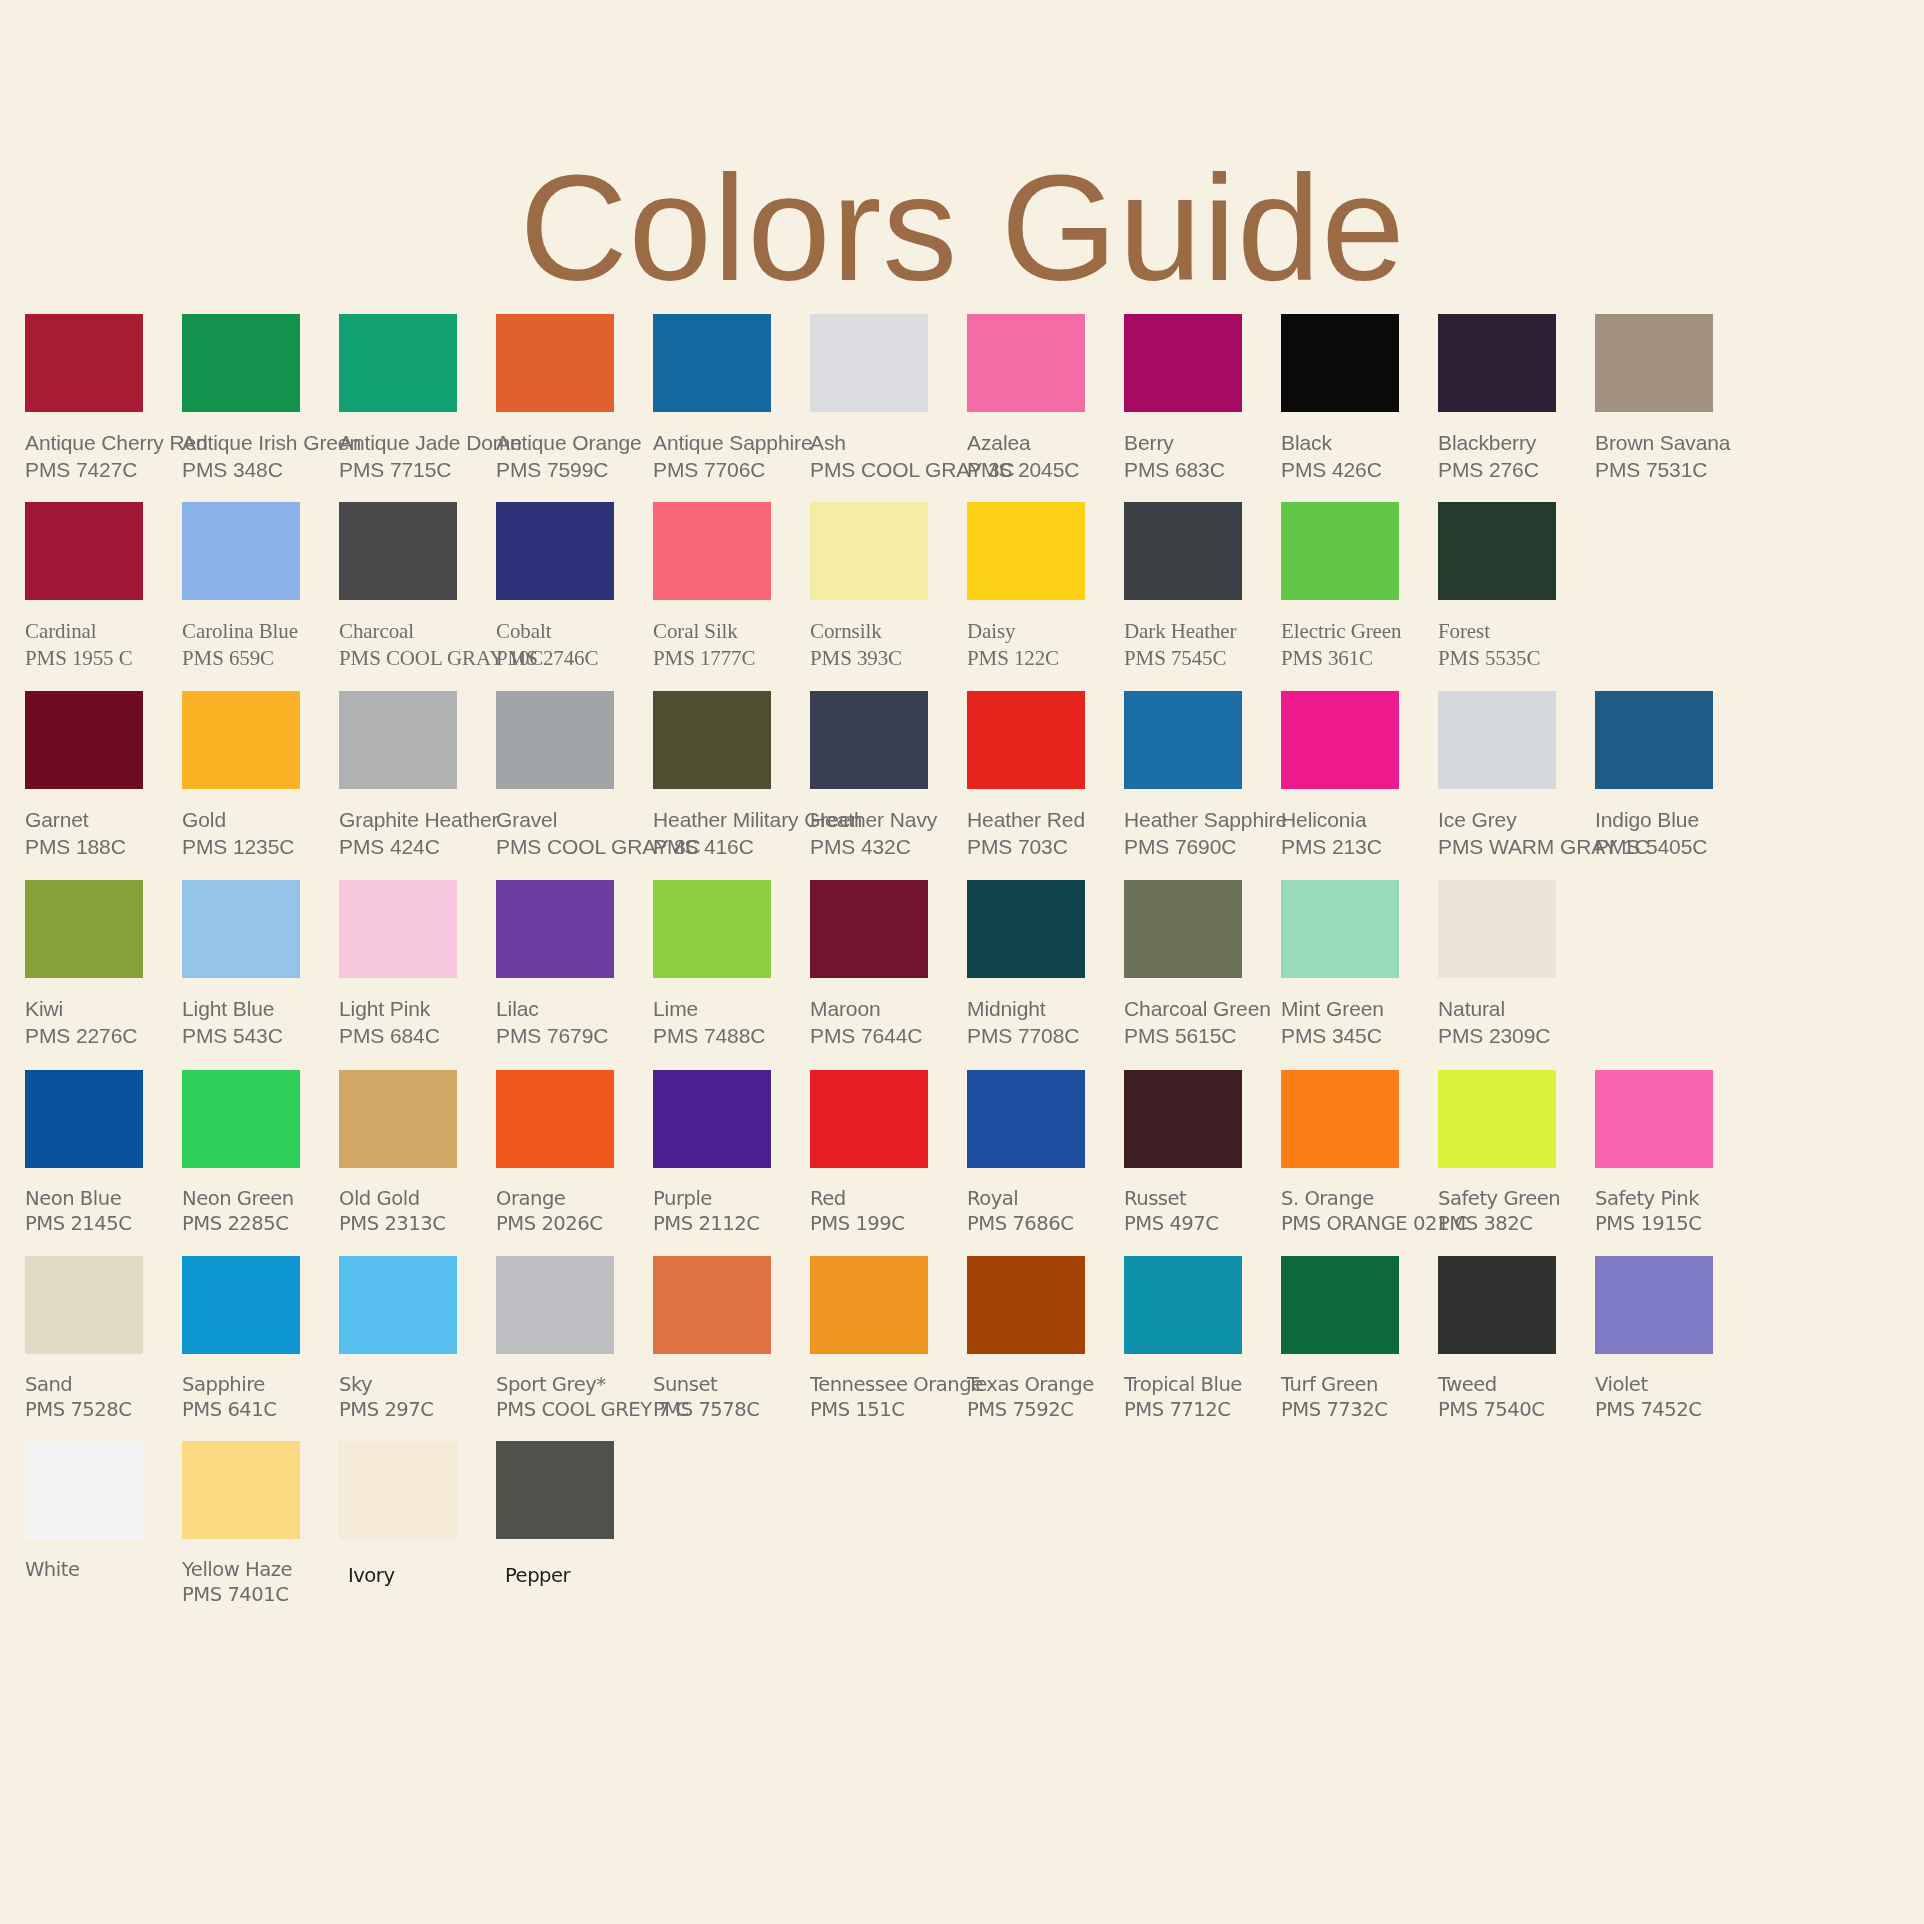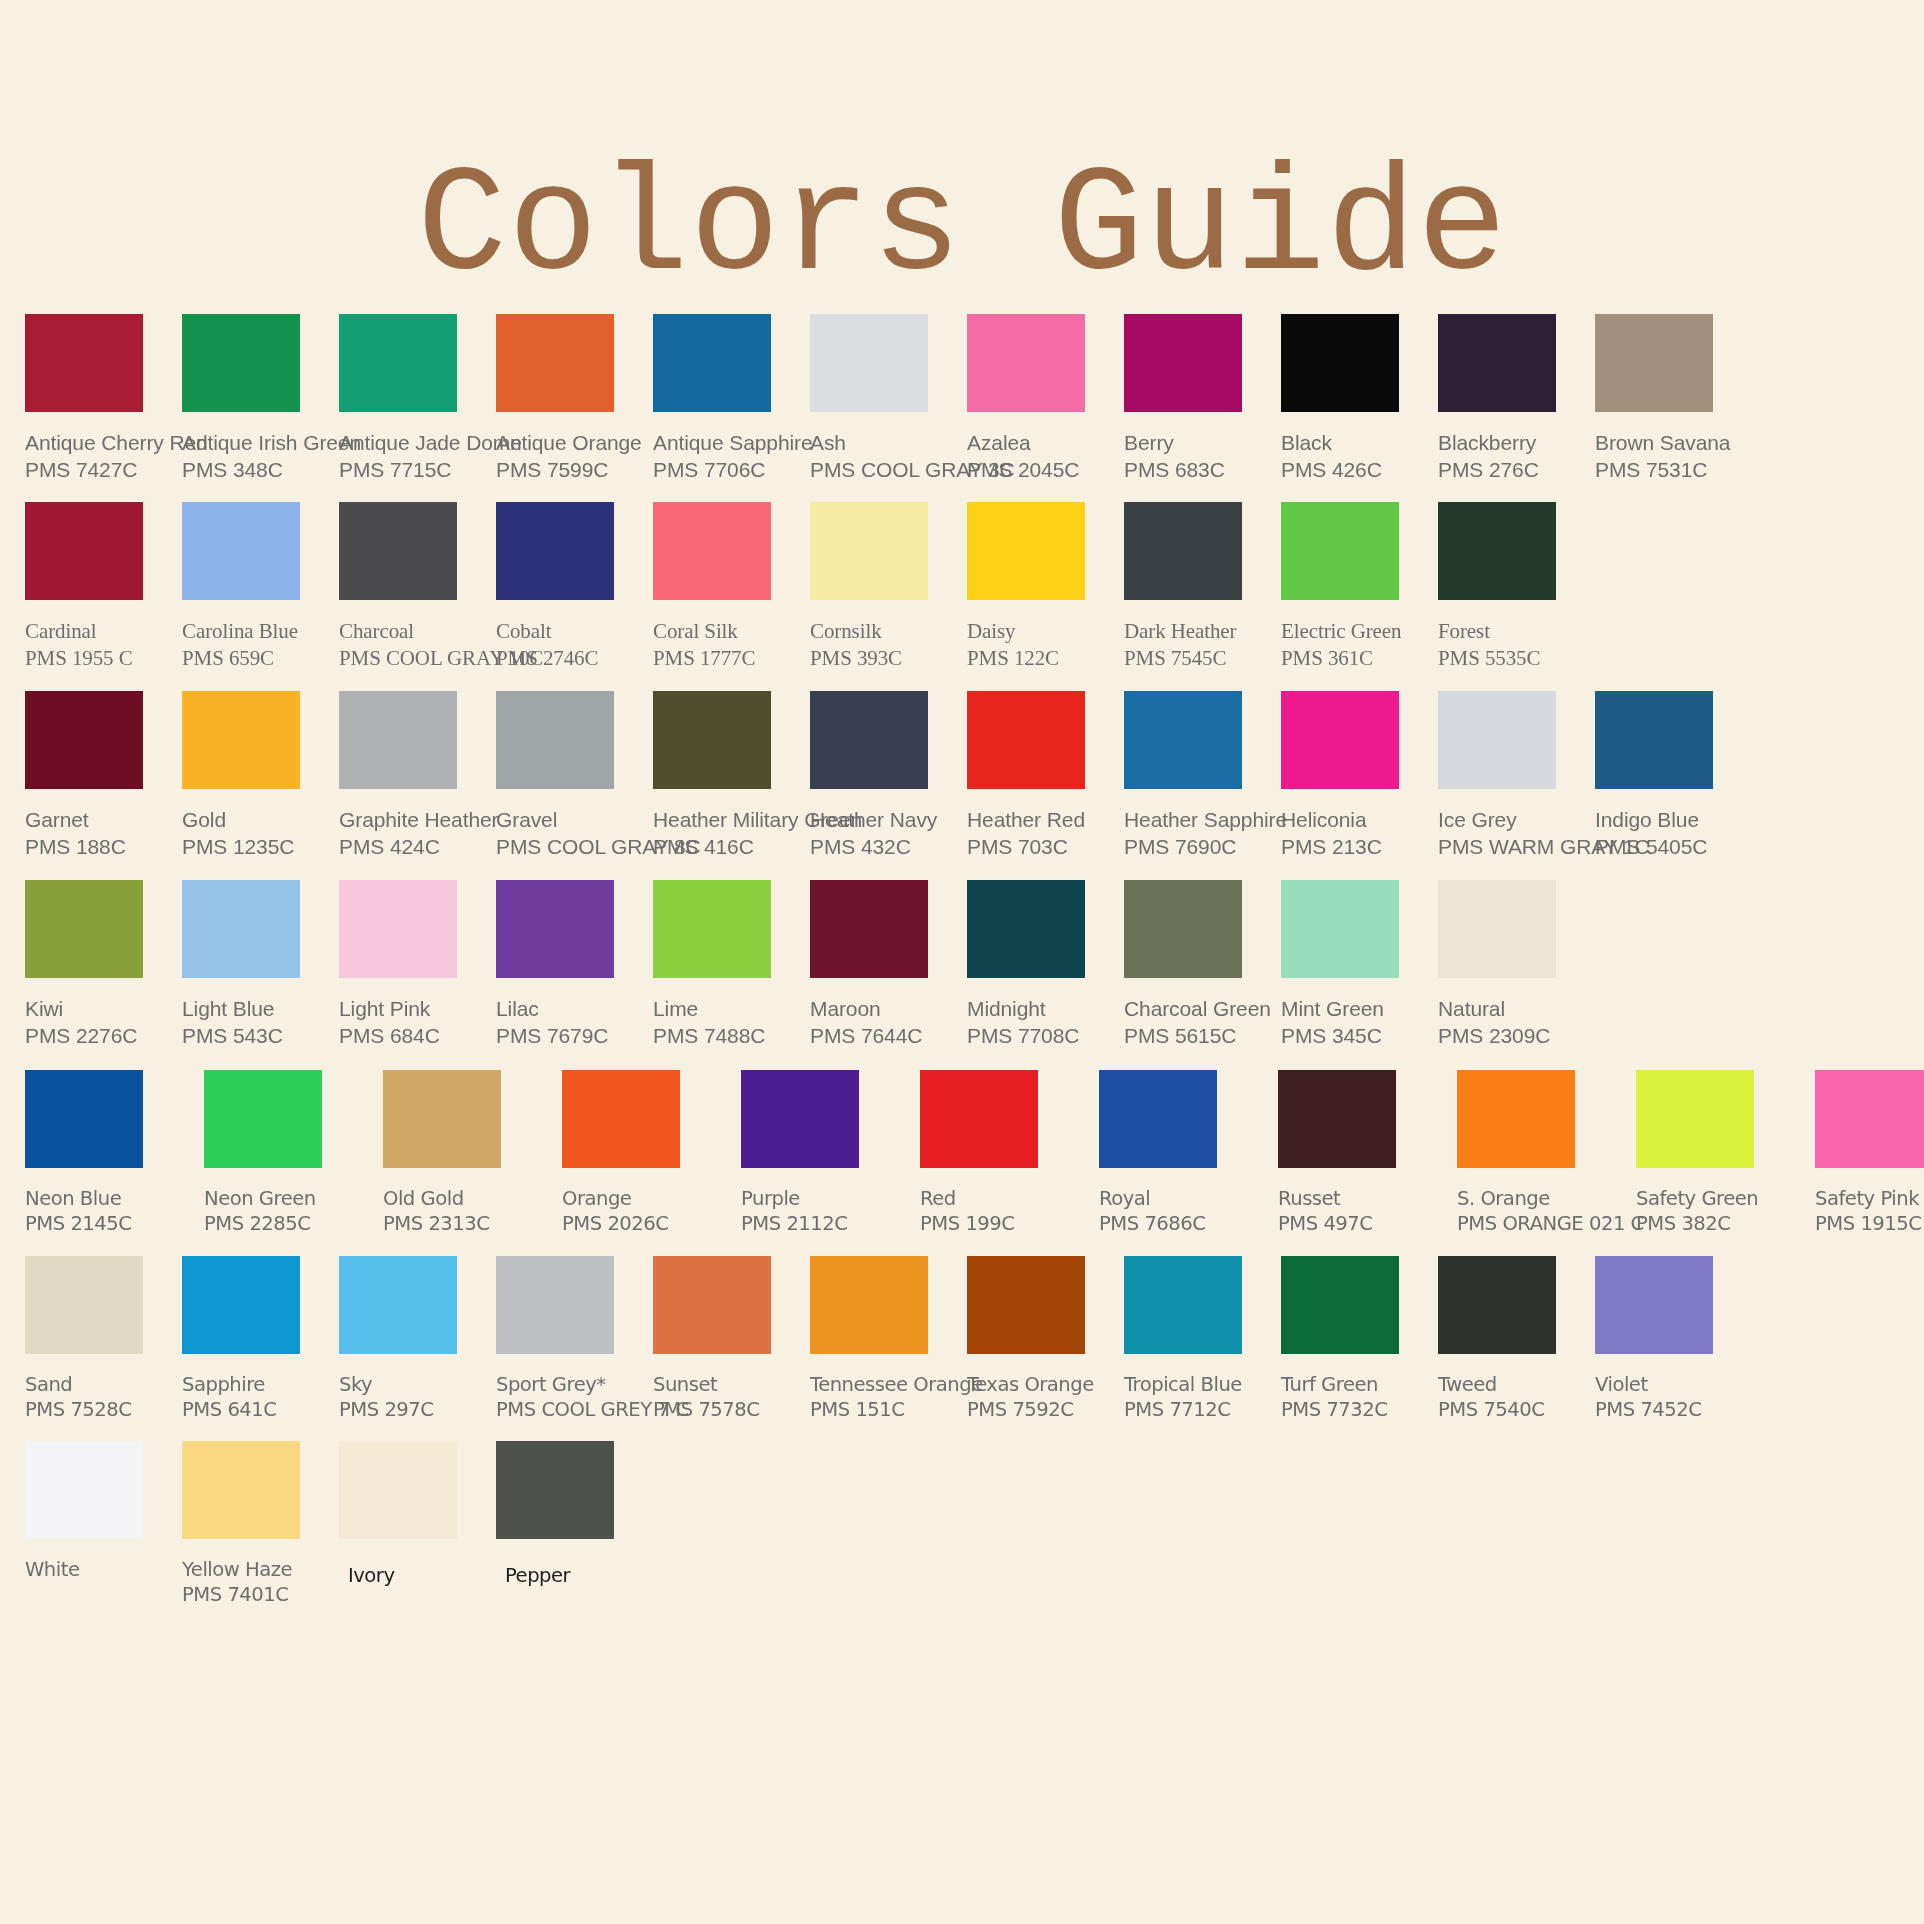--- a/index.html
+++ b/index.html
@@ -15,21 +15,21 @@
     position: relative;
     width: 1925px; height: 1925px;
     background: #f7f1e4;
   }
 
   
   #title {
     position: absolute;
     top: 52px; left: 0; width: 1925px;
     text-align: center;
-    font-family: Liberation Mono, monospace;
+    font-family: Liberation Sans, sans-serif;
     font-size: 150px;
     line-height: 1.0;
     letter-spacing: 0.9px;
     color: #9b6b45;
     font-weight: 400;
     white-space: nowrap;
   }
 
   
   #grid {
@@ -61,21 +61,21 @@
   .labels .pms { display:block; }
   
   .row.alt .labels { font-family: "DejaVu Sans", sans-serif; font-size: 19.6px; letter-spacing: -0.5px; }
 
   
   .row { margin-bottom: 19.6px; }
   .row.r1 { margin-bottom: 18px; }
   .row.r2 { margin-bottom: 19.6px; font-family: Liberation Serif, serif; }
   .row.r3 { margin-bottom: 19.6px; }
   .row.r4 { margin-bottom: 19.6px; }
-  .row.r5 { margin-bottom: 19.6px; gap: 22px; }
+  .row.r5 { margin-bottom: 19.6px; }
   .row.r6 { margin-bottom: 19.6px; }
 
   
   .labels.dark {
     color: #1e1e1e;
     font-size: 27px;
     padding-top: 14.3px;
     padding-left: 9px;
   }
 </style>

